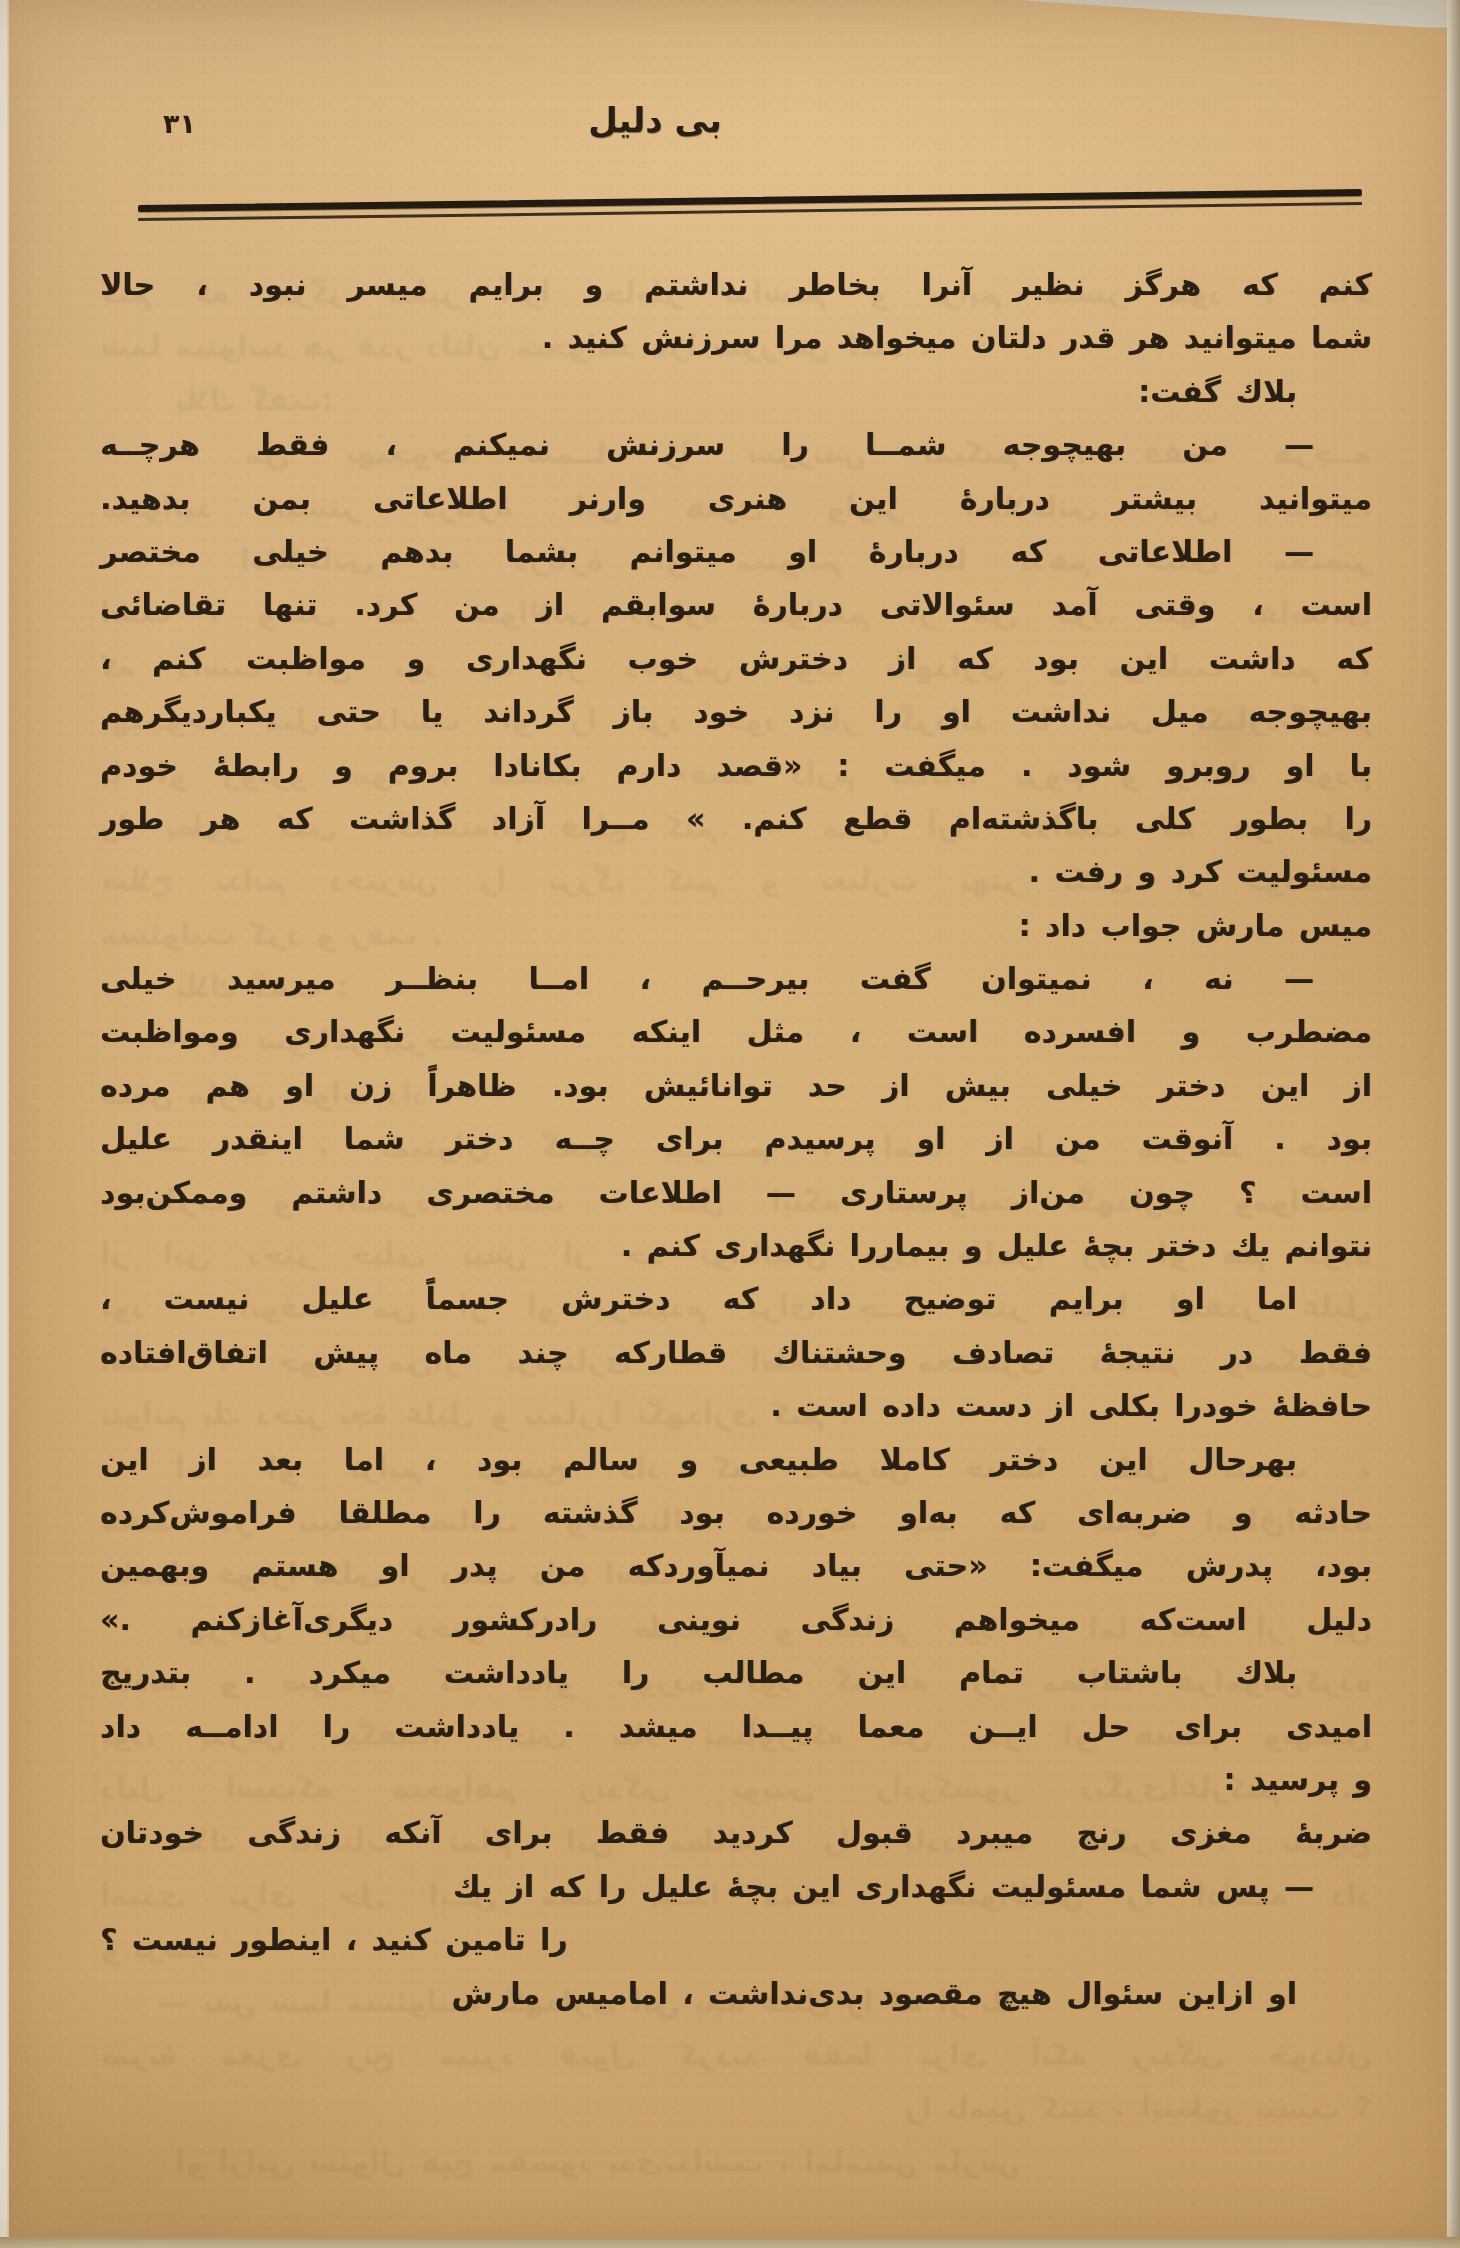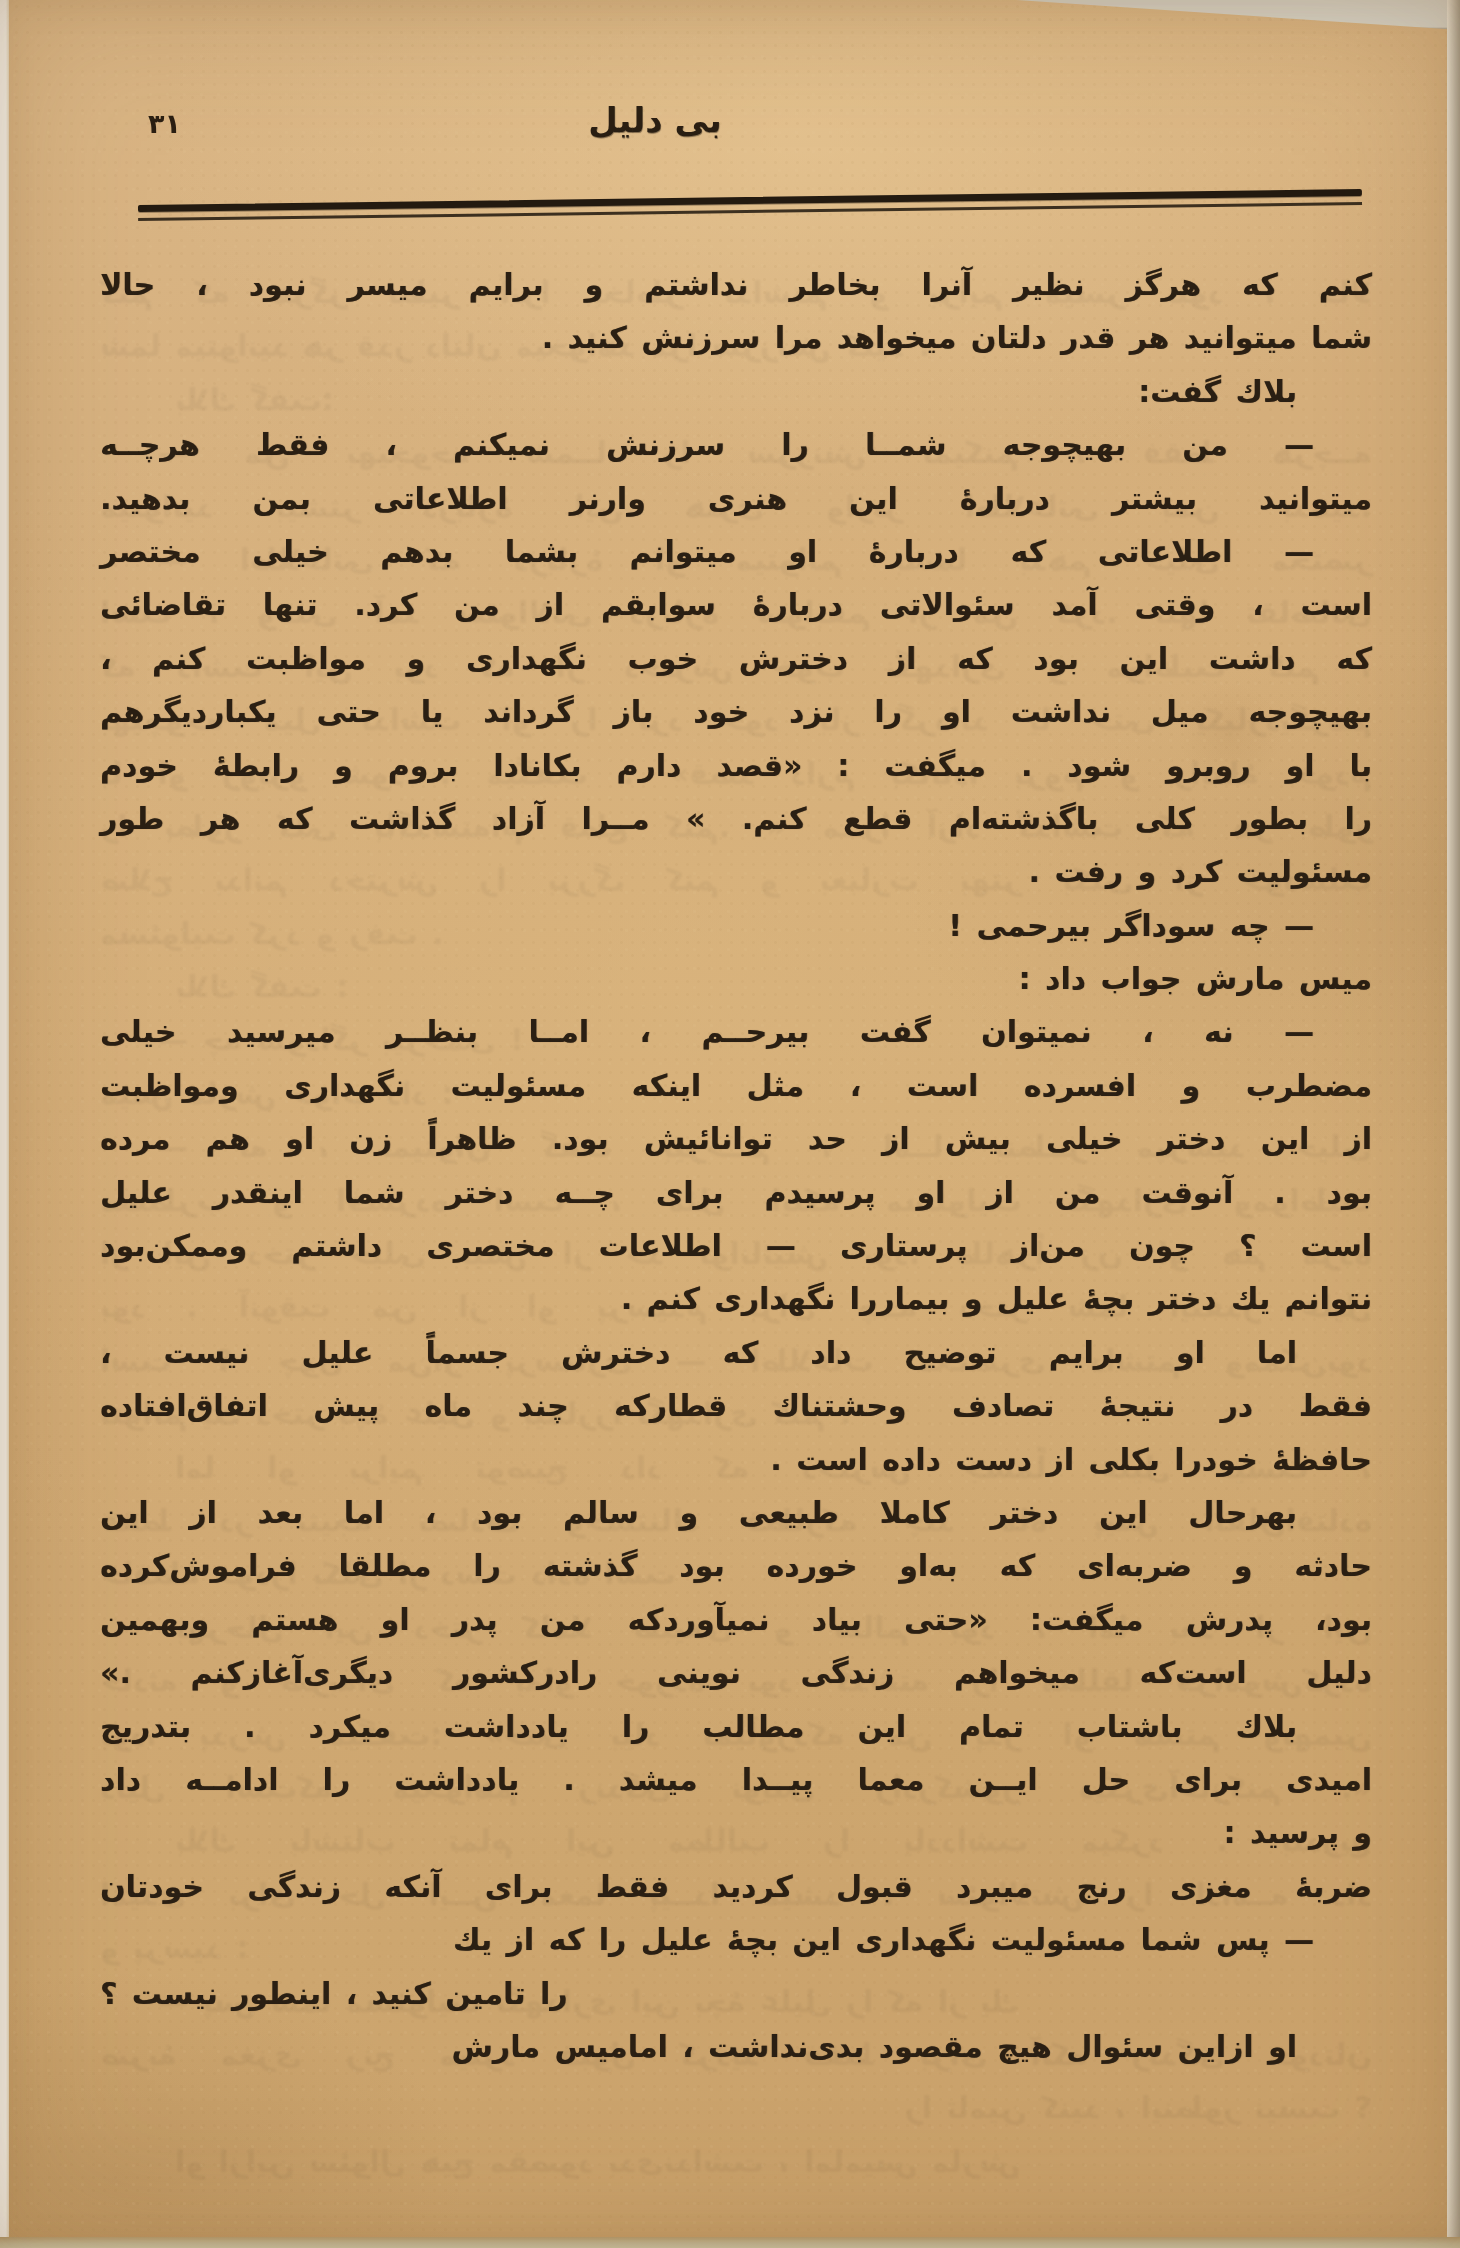--- a/index.html
+++ b/index.html
@@ -31,21 +31,21 @@
     background-position: 0 0, 6px 9px;
   }
   .vignette {
     position: absolute; inset: 0; pointer-events: none;
     box-shadow: inset 0 0 140px rgba(118,84,40,.28), inset 0 0 36px rgba(130,95,50,.16);
   }
 
   
   .pagenum {
     position: absolute;
-    top: 108px; left: 148px;
+    top: 108px; left: 163px;
     font-size: 27px; font-weight: 700;
     color: var(--ink, #2a1f13);
   }
   .title {
     position: absolute;
     top: 100px; left: 0; right: 150px;
     text-align: center;
     font-size: 34px; font-weight: 700;
     color: var(--ink, #2a1f13);
     direction: rtl;
@@ -169,21 +169,20 @@
       <div class="line p-short">بلاك گفت:</div>
       <div class="line d-full">— من بهیچوجه شمــا را سرزنش نمیکنم ، فقط هرچــه</div>
       <div class="line full">میتوانید بیشتر دربارهٔ این هنری وارنر اطلاعاتی بمن بدهید.</div>
       <div class="line d-full">— اطلاعاتی که دربارهٔ او میتوانم بشما بدهم خیلی مختصر</div>
       <div class="line full">است ، وقتی آمد سئوالاتی دربارهٔ سوابقم از من کرد. تنها تقاضائی</div>
       <div class="line full">که داشت این بود که از دخترش خوب نگهداری و مواظبت کنم ،</div>
       <div class="line full">بهیچوجه میل نداشت او را نزد خود باز گرداند یا حتی یکباردیگرهم</div>
       <div class="line full">با او روبرو شود . میگفت : «قصد دارم بکانادا بروم و رابطهٔ خودم</div>
       <div class="line full">را بطور کلی باگذشته‌ام قطع کنم. » مــرا آزاد گذاشت که هر طور</div>
       <div class="line short">مسئولیت کرد و رفت .</div>
-      <div class="line d-short">— چه سوداگر بیرحمی !</div>
       <div class="line short">میس مارش جواب داد :</div>
       <div class="line d-full">— نه ، نمیتوان گفت بیرحــم ، امــا بنظــر میرسید خیلی</div>
       <div class="line full">مضطرب و افسرده است ، مثل اینکه مسئولیت نگهداری ومواظبت</div>
       <div class="line full">از این دختر خیلی بیش از حد توانائیش بود. ظاهراً زن او هم مرده</div>
       <div class="line full">بود . آنوقت من از او پرسیدم برای چــه دختر شما اینقدر علیل</div>
       <div class="line full">است ؟ چون من‌از پرستاری — اطلاعات مختصری داشتم وممکن‌بود</div>
       <div class="line short">نتوانم یك دختر بچهٔ علیل و بیماررا نگهداری کنم .</div>
       <div class="line p-full">اما او برایم توضیح داد که دخترش جسماً علیل نیست ،</div>
       <div class="line full">فقط در نتیجهٔ تصادف وحشتناك قطارکه چند ماه پیش اتفاق‌افتاده</div>
       <div class="line short">حافظهٔ خودرا بکلی از دست داده است .</div>

